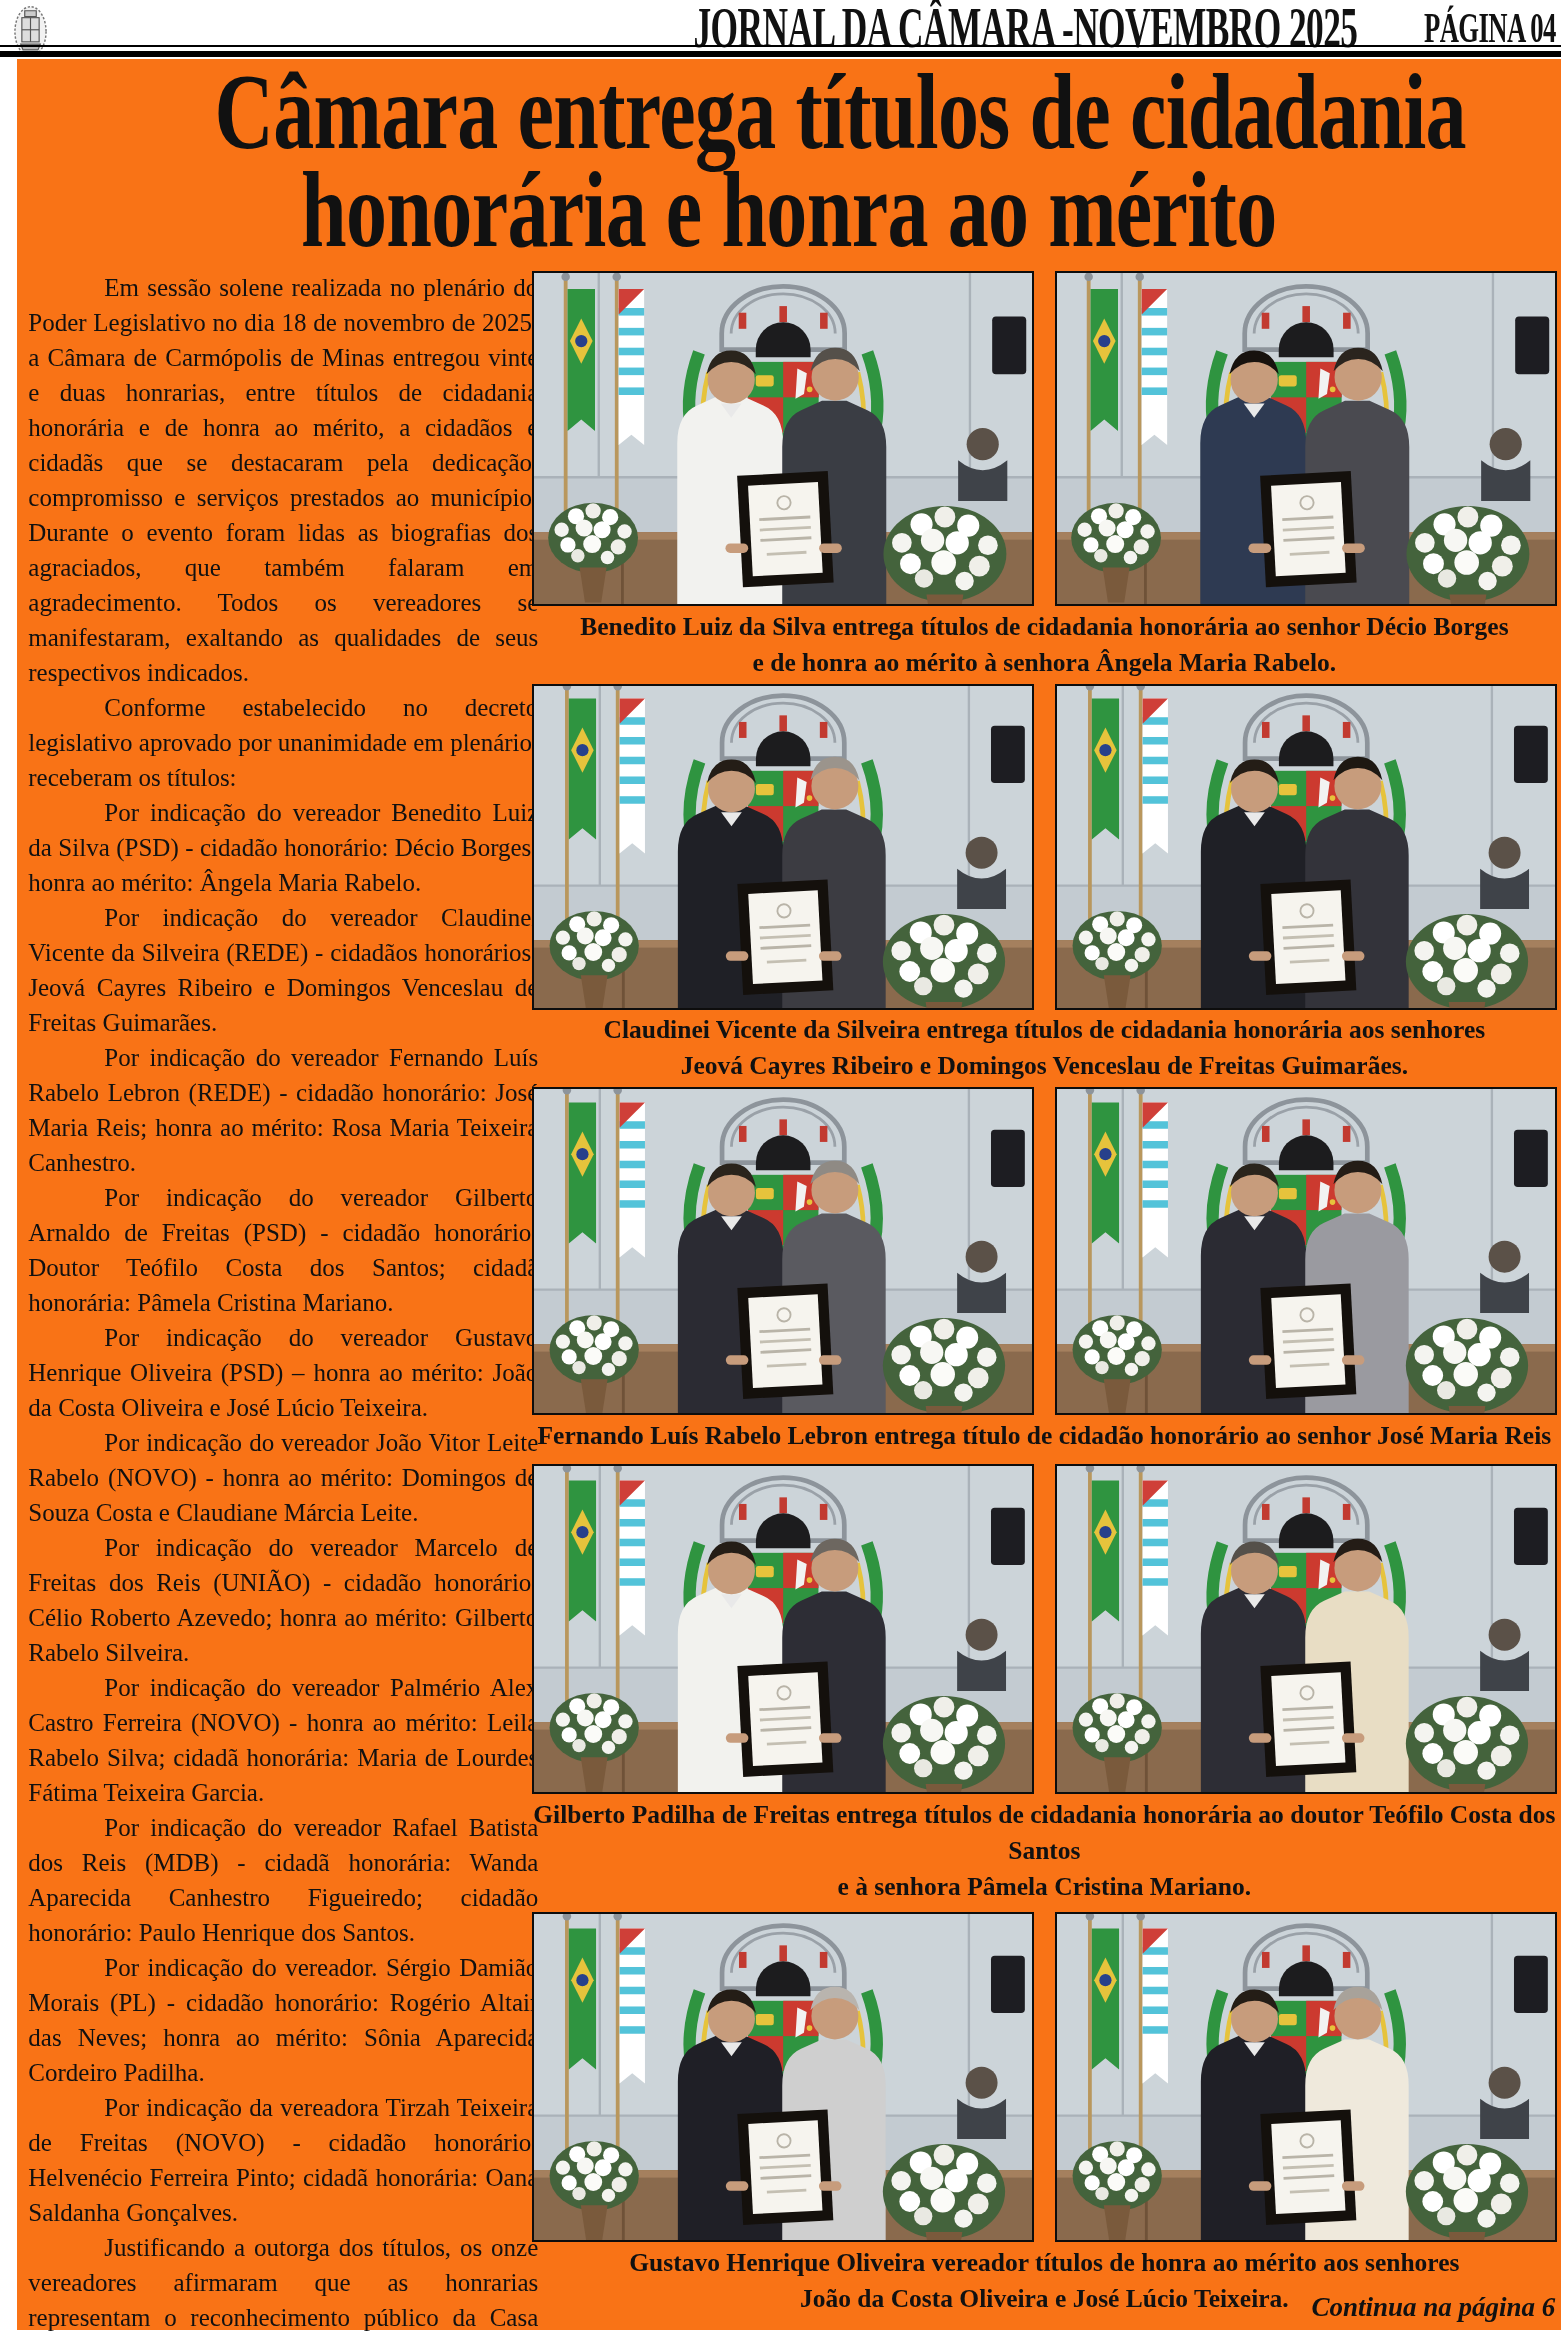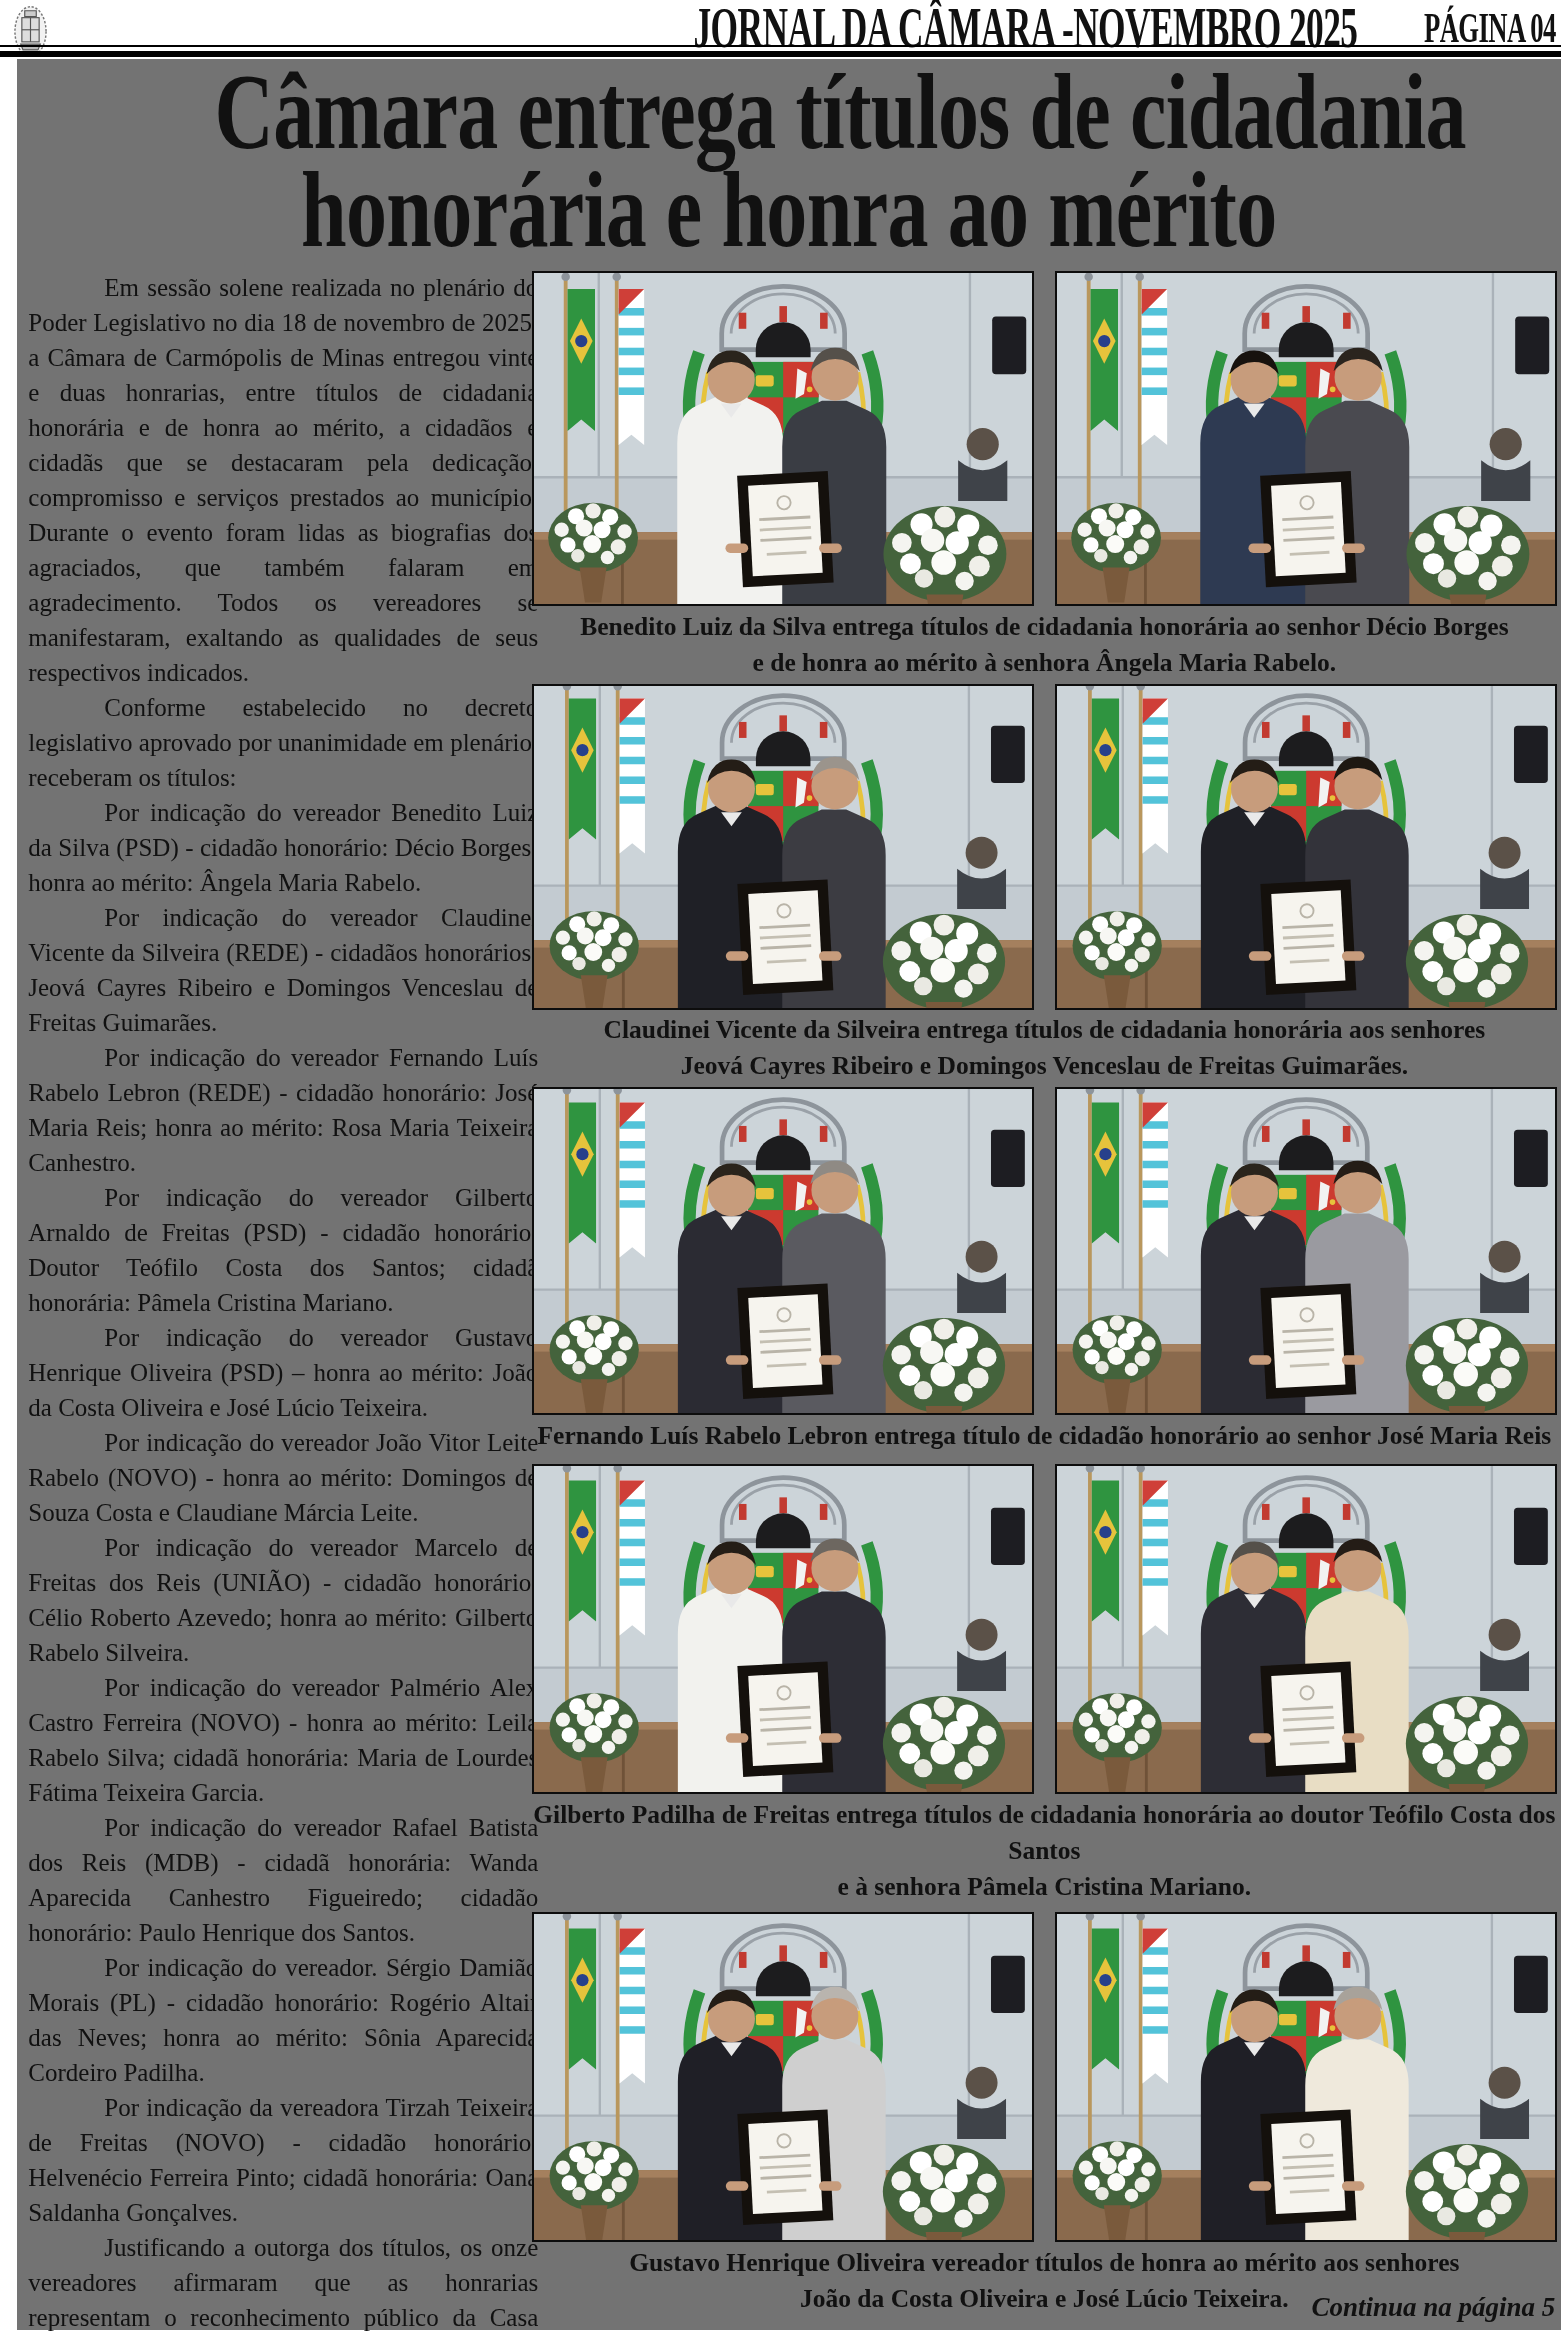--- a/index.html
+++ b/index.html
@@ -12,21 +12,21 @@
   .hdr-logo{position:absolute;left:12.3px;top:4.7px;width:37px;height:53px;}
   .masthead{position:absolute;left:0;top:6.6px;width:100%;text-align:right;
     font-weight:bold;font-size:57px;line-height:41px;white-space:nowrap;}
   .cond{display:inline-block;transform:scaleX(0.62);transform-origin:center;letter-spacing:-0.9px;}
   .cond-r{display:inline-block;transform:scaleX(0.62);transform-origin:right center;letter-spacing:-0.9px;}
   .pageno{position:absolute;right:4.7px;top:6.6px;font-weight:bold;font-size:43px;line-height:41px;white-space:nowrap;}
   .rules{position:absolute;left:0;top:45px;width:100%;}
   .rules .r1{height:2.4px;background:#000;}
   .rules .r2{height:5.7px;background:#000;margin-top:3.8px;}
   
-  .panel{position:absolute;left:16.5px;right:0;top:59px;bottom:12.3px;background:#737373;}
+  .panel{position:absolute;left:16.5px;right:0;top:59px;bottom:12.3px;background:#f97316;}
   .headline{position:absolute;left:0;top:3.8px;width:100%;text-align:center;
     font-weight:bold;font-size:108px;line-height:98px;white-space:nowrap;}
   .headline .cond{transform:scaleX(0.76);}
   
   .article{position:absolute;left:11.8px;top:211px;width:510px;
     font-size:25px;line-height:35px;text-align:justify;}
   .article p{margin:0;text-indent:76px;}
   
   .photos{position:absolute;left:515px;right:3.8px;top:212px;}
   .photo-row{display:flex;gap:21px;}
@@ -276,18 +276,18 @@
           <svg viewBox="0 0 1060 700" preserveAspectRatio="xMidYMid slice">
               <use href="#scene"></use>
             </svg>
         </figure>
       </div>
       <div class="caption">
         <div>Gustavo Henrique Oliveira vereador títulos de honra ao mérito aos senhores</div>
         <div>João da Costa Oliveira e José Lúcio Teixeira.</div>
       </div>
 
-      <div class="continua">Continua na página 5</div>
+      <div class="continua">Continua na página 6</div>
     </div>
 
   </div>
 </div>
 
 
 </body></html>

